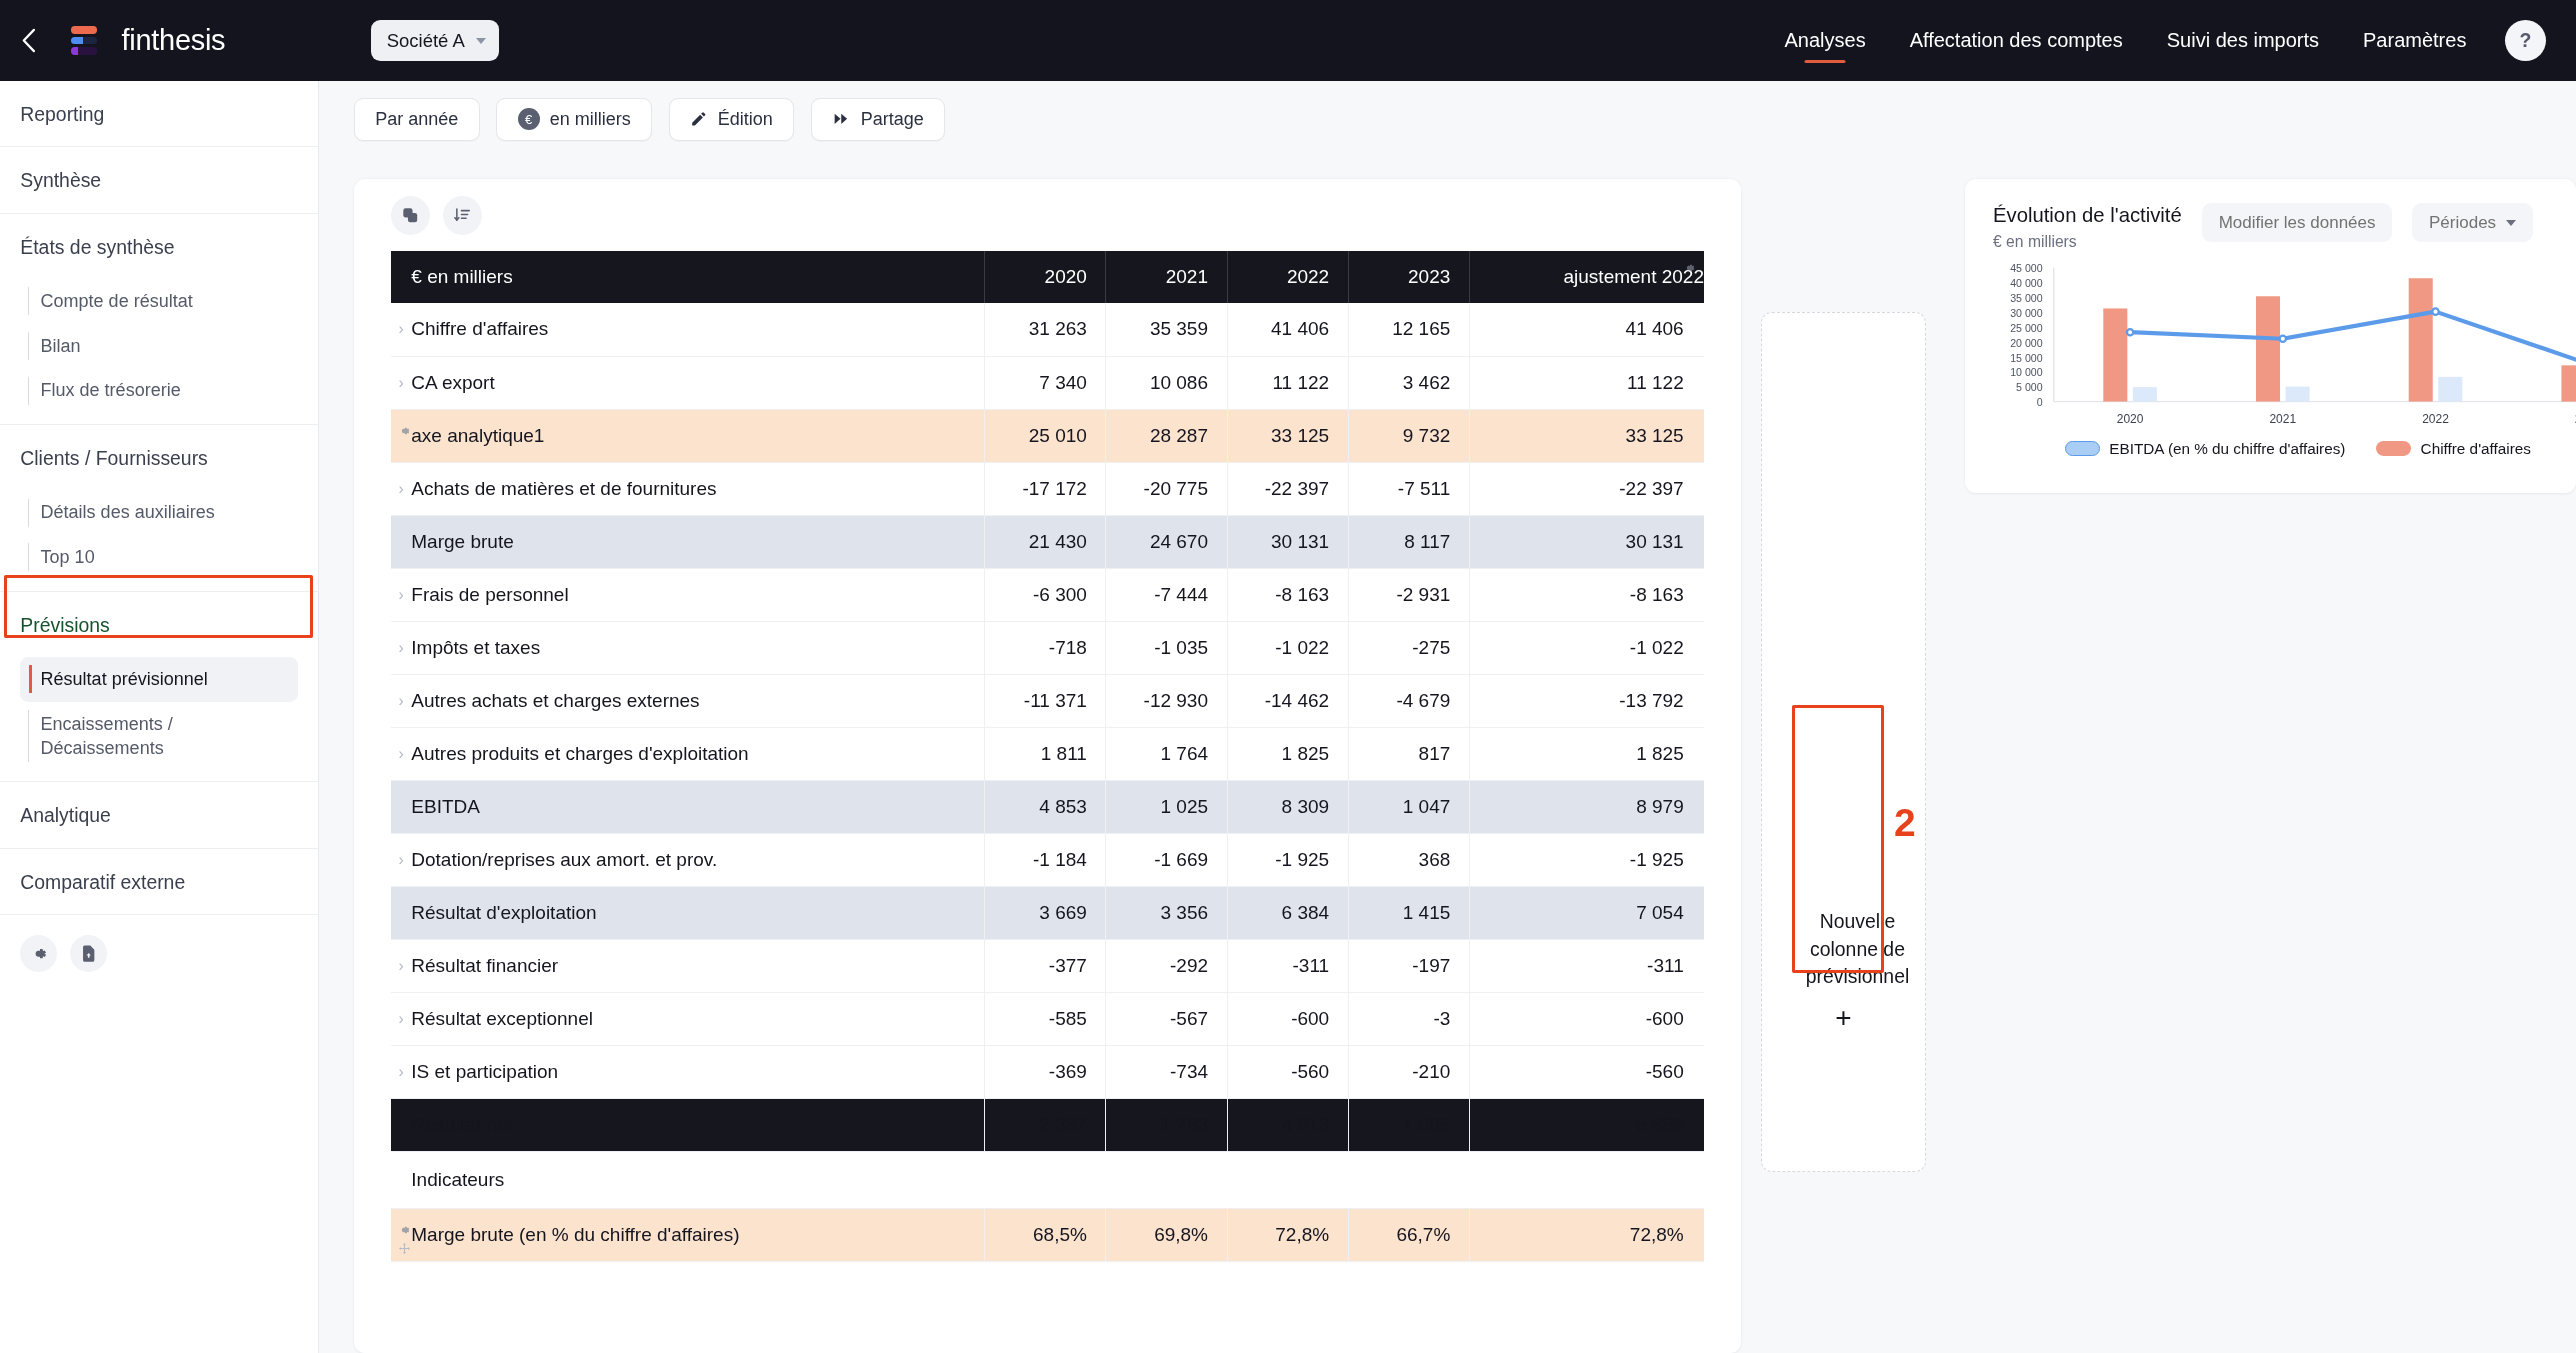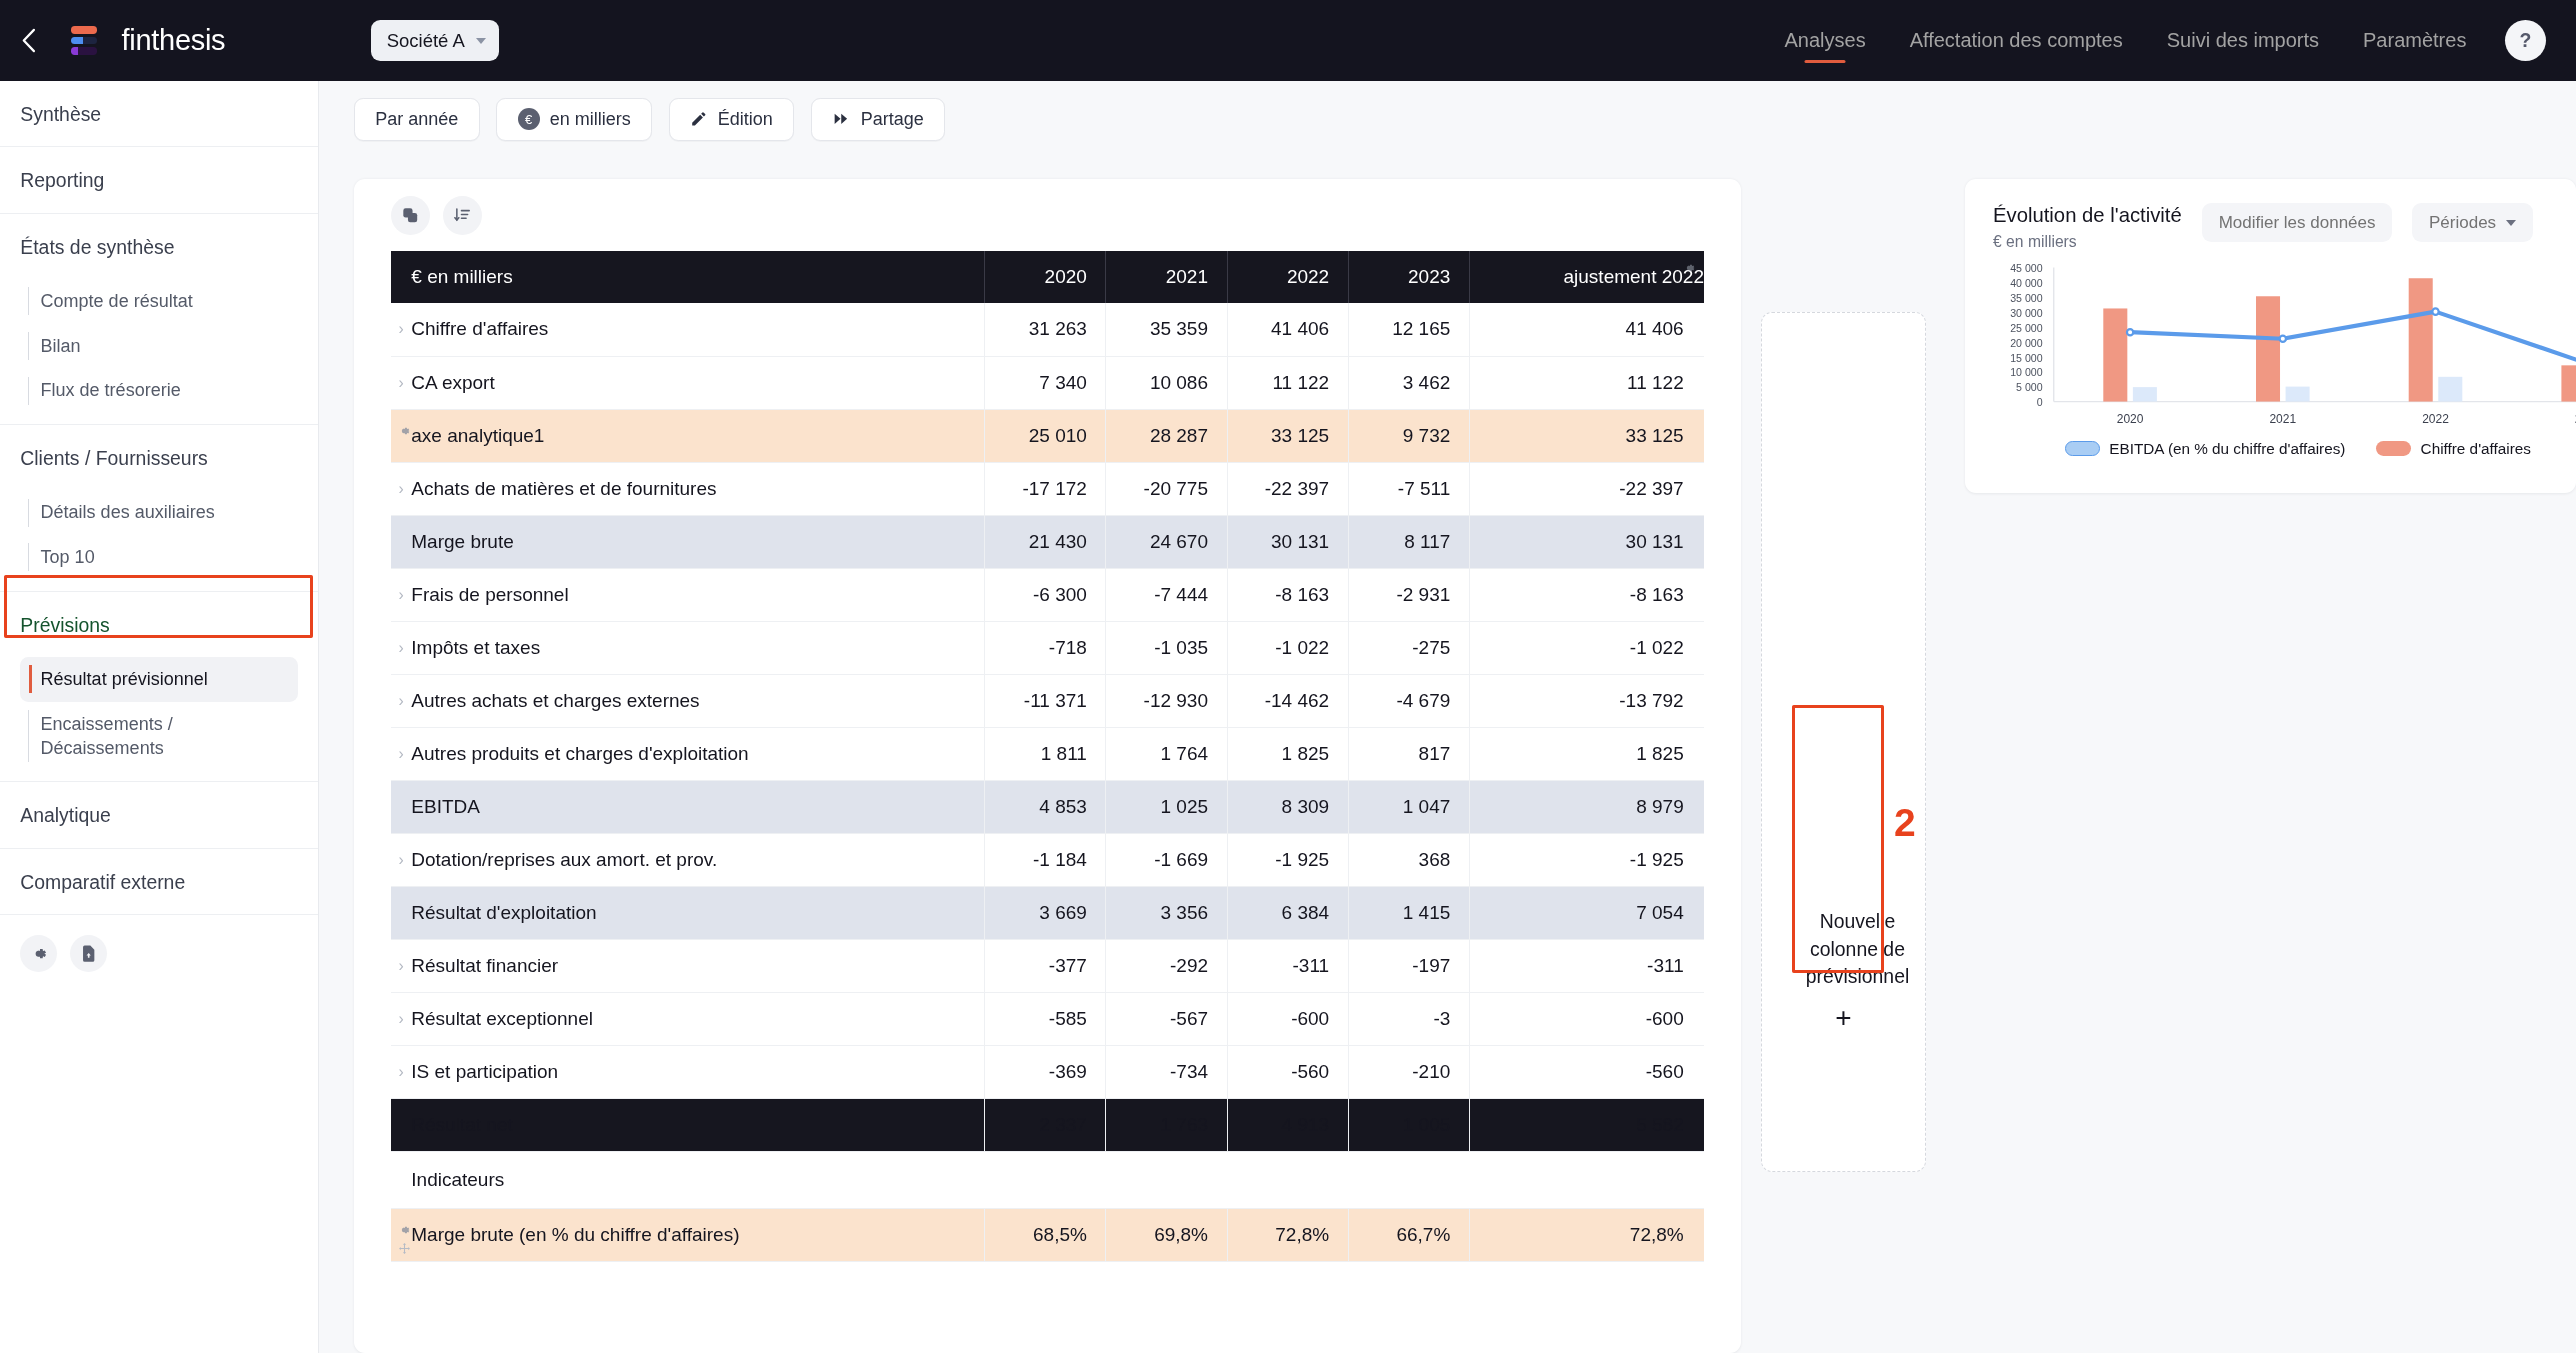--- a/index.html
+++ b/index.html
@@ -40,21 +40,21 @@
     border-radius: 9.2px; height: 41px; padding: 0 13px 0 15.7px;
     display: flex; align-items: center; gap: 11px; font-size: 18.5px;
     cursor: pointer; flex: none;
   }
   .caret { width: 0; height: 0; border-left: 5.5px solid transparent;
     border-right: 5.5px solid transparent; border-top: 6.5px solid #8b93a4; }
 
   .topnav { margin-left: auto; display: flex; align-items: center;
     gap: 0px; padding-right: 30px; height: 81px; }
   .topnav-item {
-    color: #a3a3a3; font-size: 20px; padding: 0 22px; height: 81px;
+    color: #ffffff; font-size: 20px; padding: 0 22px; height: 81px;
     display: flex; flex-direction: column; align-items: center;
     justify-content: center; cursor: pointer; position: relative;
   }
   .topnav-item.active::after {
     content: ""; position: absolute; bottom: 18.5px; left: 50%;
     transform: translateX(-50%); width: 41px; height: 2.8px;
     background: #e05c3e; border-radius: 1.8px;
   }
   .help-btn {
     margin-left: 16.6px; width: 41px; height: 41px; border-radius: 50%;
@@ -247,25 +247,25 @@
     </div>
     <div class="help-btn">
       <span>?</span>
     </div>
   </nav>
 </div>
 
 <aside class="sidebar">
 
   <div class="side-section">
+    <div class="side-title">Reporting</div>
+  </div>
+
+  <div class="side-section">
     <div class="side-title">Synthèse</div>
-  </div>
-
-  <div class="side-section">
-    <div class="side-title">Reporting</div>
   </div>
 
   <div class="side-section">
     <div class="side-title">États de synthèse</div>
     <div class="side-sub-wrap">
       <div class="side-sub">Compte de résultat</div>
       <div class="side-sub">Bilan</div>
       <div class="side-sub">Flux de trésorerie</div>
     </div>
   </div>

